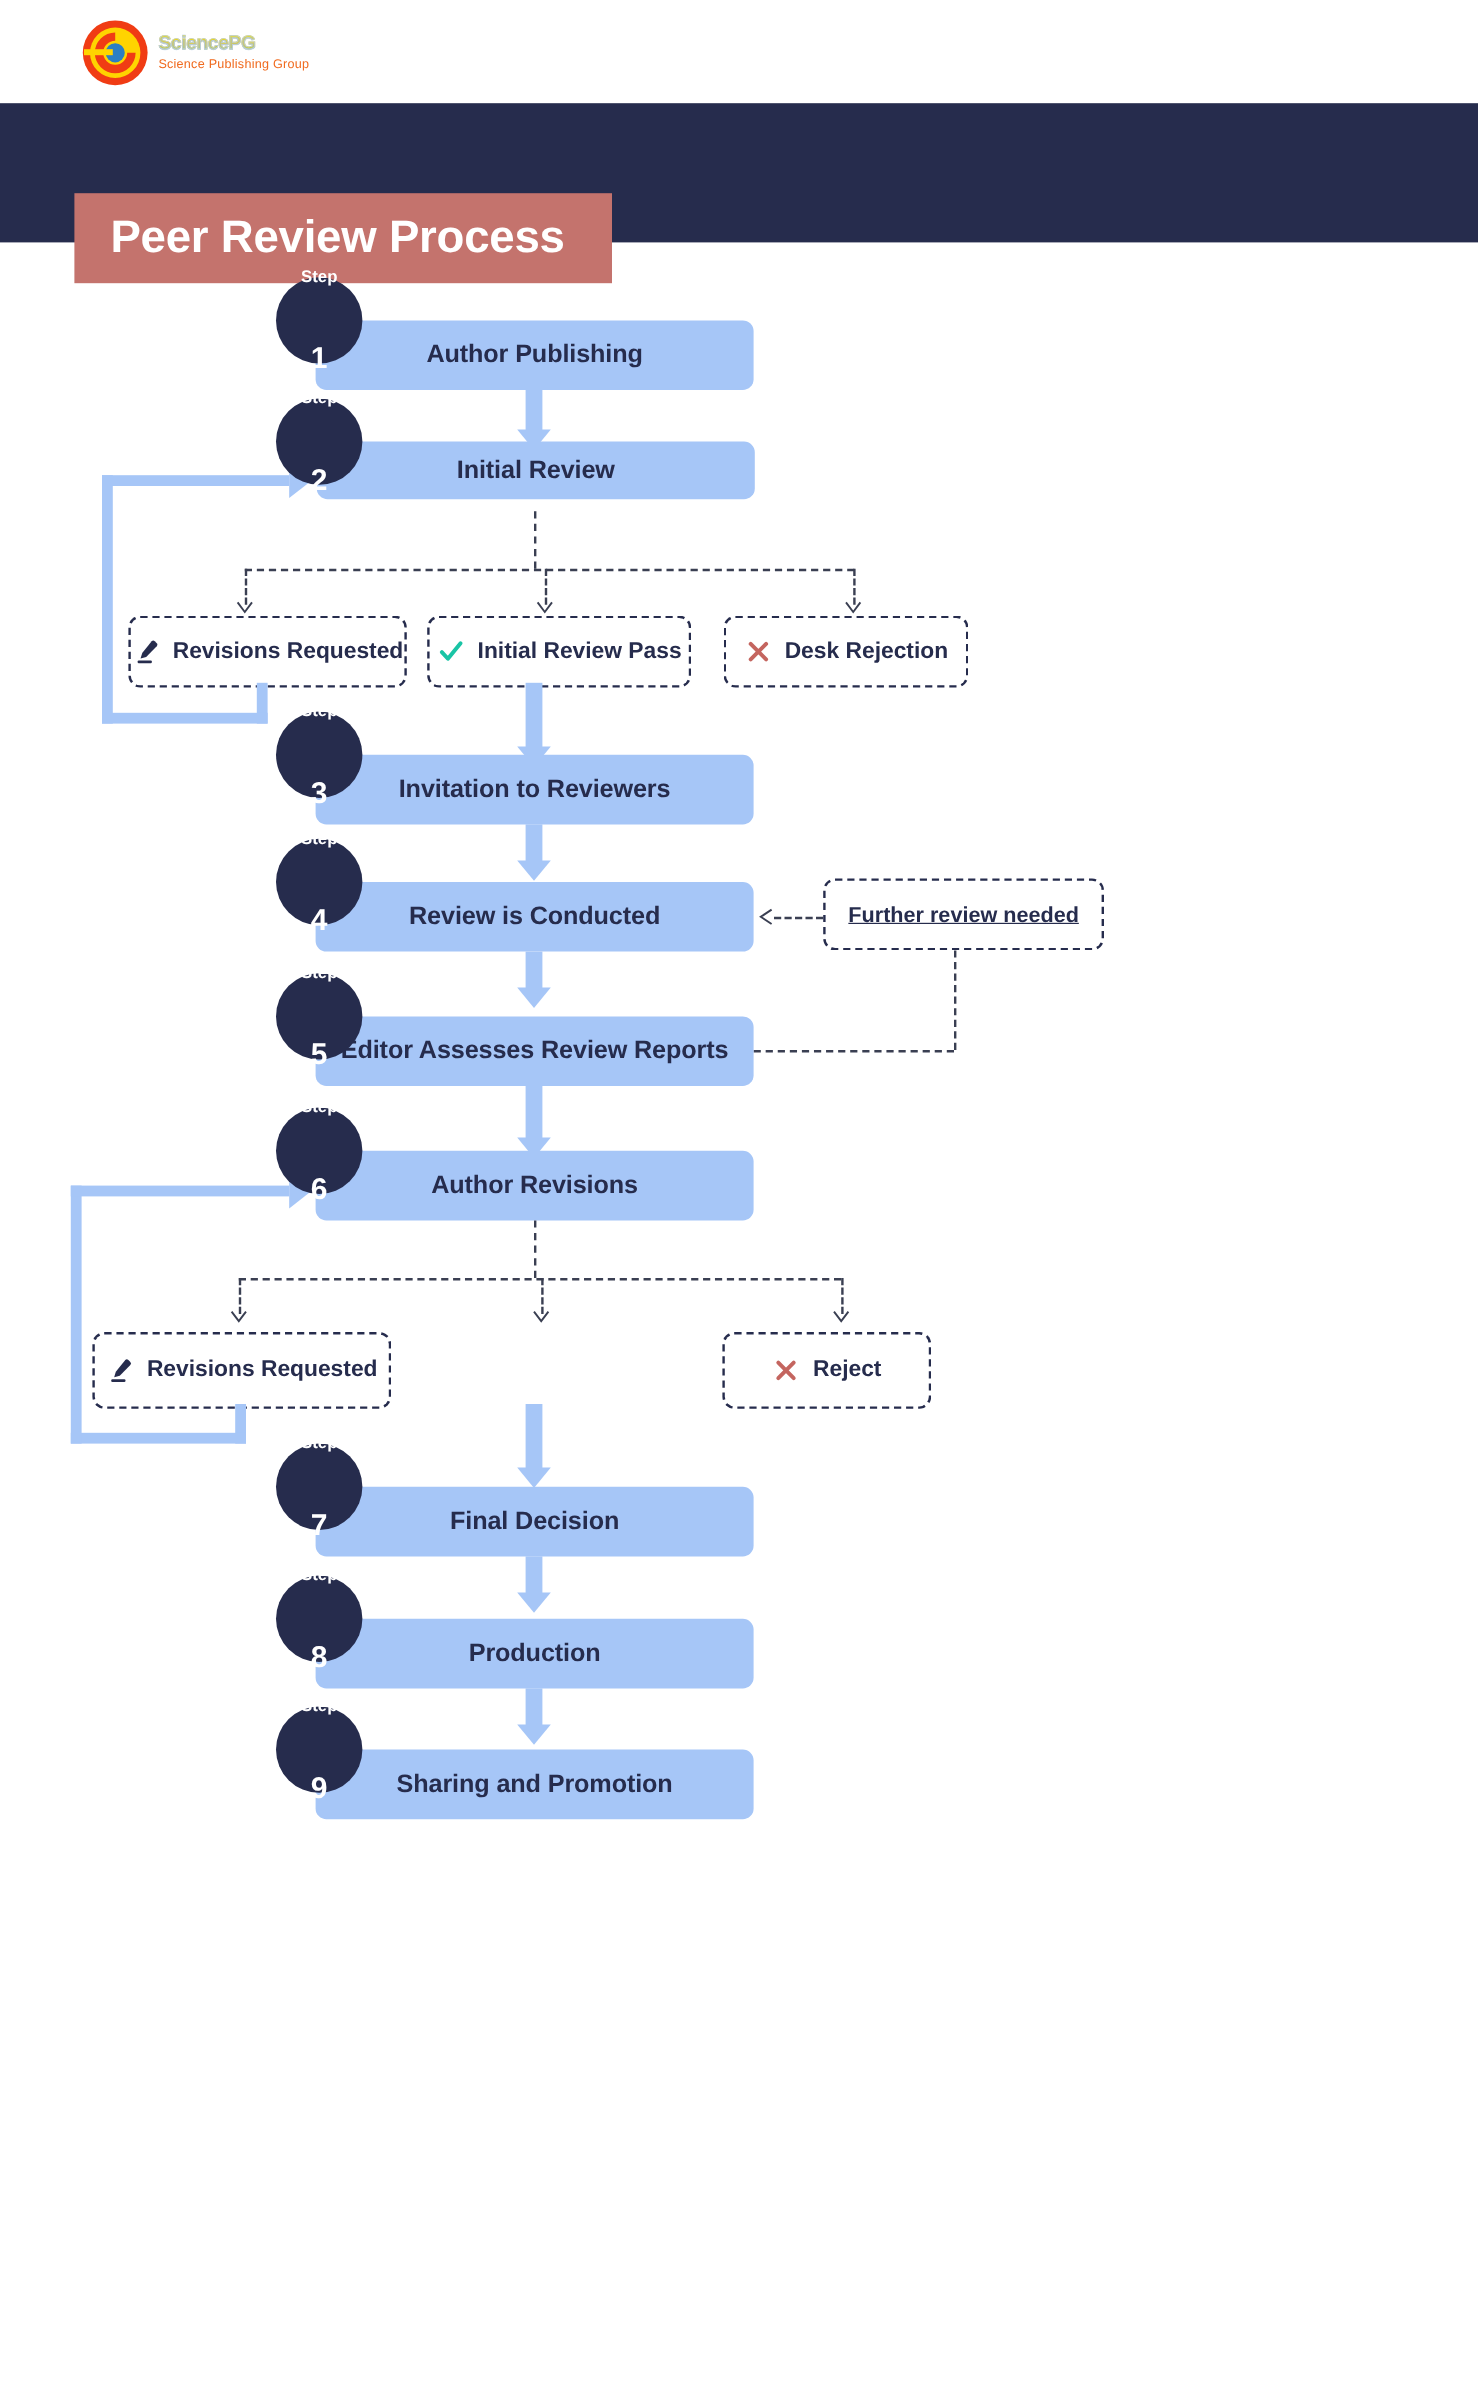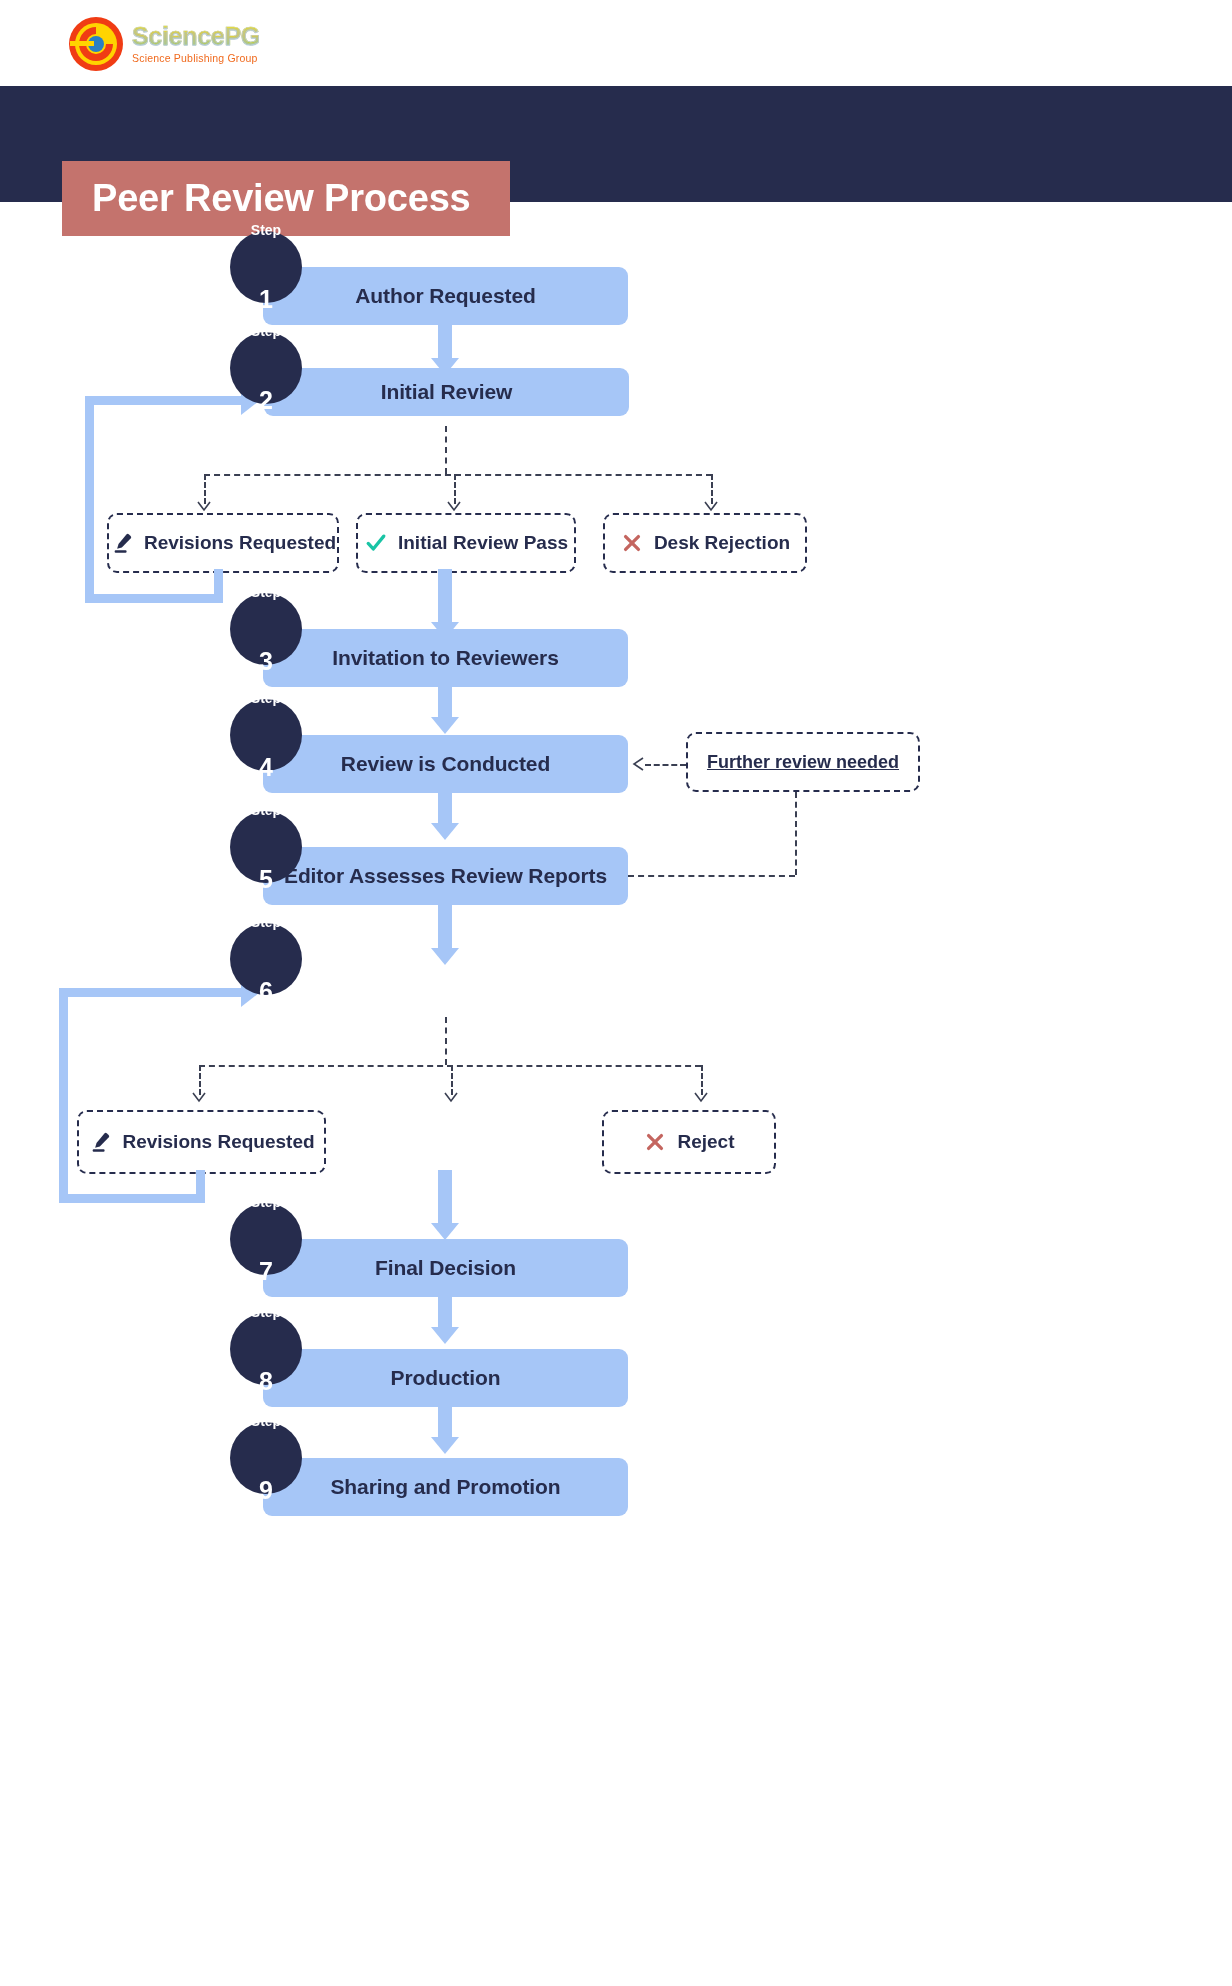--- a/index.html
+++ b/index.html
@@ -9,21 +9,21 @@
     font-family:"Liberation Sans", sans-serif;
     overflow:hidden;
     position:relative;
   }
   
   .logo-bar{position:absolute;left:0;top:0;width:1232px;height:86px;background:#fff;}
   .logo-wrap{position:absolute;left:68px;top:16px;display:flex;align-items:center;gap:8px;}
   .logo-mark{width:56px;height:56px;position:relative;flex:0 0 auto;}
   .logo-text{display:flex;flex-direction:column;justify-content:center;line-height:1;}
   .logo-title{
-    font-size:25px;font-weight:bold;letter-spacing:-0.3px;
+    font-size:16px;font-weight:bold;letter-spacing:-0.3px;
     background:linear-gradient(180deg,#f7e500 0%,#f2d000 45%,#9fd43a 100%);
     -webkit-background-clip:text;background-clip:text;color:transparent;
     -webkit-text-stroke:0.7px #b9cde6;
     text-shadow:0 1px 0 rgba(160,190,225,.55);
   }
   .logo-sub{font-size:10.5px;color:#f06a1e;margin-top:4px;letter-spacing:.2px;}
 
   
   .header-band{position:absolute;left:0;top:86px;width:1232px;height:116px;background:#262c४d;}
   .header-band{background:#262c4d;}
@@ -111,21 +111,21 @@
 </div>
 
 <div class="header-band"></div>
 <div class="title-banner">
   <div class="title-text">Peer Review Process</div>
 </div>
 
 <div class="canvas">
 
   <div class="pbox" style="left:263px;top:65px;width:365px;height:58px;">
-    <span>Author Requested</span>
+    <span>Author Publishing</span>
   </div>
   <div class="step" style="left:230px;top:29px;">
     <span class="s-word">Step</span>
     <span class="s-num">1</span>
   </div>
 
   <div class="arrow-v" style="left:438px;top:123px;height:35px;"></div>
   <div class="arrow-head-d" style="left:431px;top:156px;"></div>
 
   <div class="pbox" style="left:264px;top:166px;width:365px;height:48px;">
@@ -233,20 +233,23 @@
   <div class="pbox" style="left:263px;top:645px;width:365px;height:58px;">
     <span>Editor Assesses Review Reports</span>
   </div>
   <div class="step" style="left:230px;top:609px;">
     <span class="s-word">Step</span>
     <span class="s-num">5</span>
   </div>
   <div class="arrow-v" style="left:438px;top:703px;height:45px;"></div>
   <div class="arrow-head-d" style="left:431px;top:746px;"></div>
 
+  <div class="pbox" style="left:263px;top:757px;width:365px;height:58px;">
+    <span>Author Revisions</span>
+  </div>
   <div class="step" style="left:230px;top:721px;">
     <span class="s-word">Step</span>
     <span class="s-num">6</span>
   </div>
 
   <div class="dline-v" style="left:445px;top:815px;height:48px;"></div>
   <div class="dline-h" style="left:199px;top:863px;width:502px;"></div>
   <div class="dline-v" style="left:199px;top:863px;height:30px;"></div>
   <div class="dline-v" style="left:451px;top:863px;height:30px;"></div>
   <div class="dline-v" style="left:701px;top:863px;height:30px;"></div>

